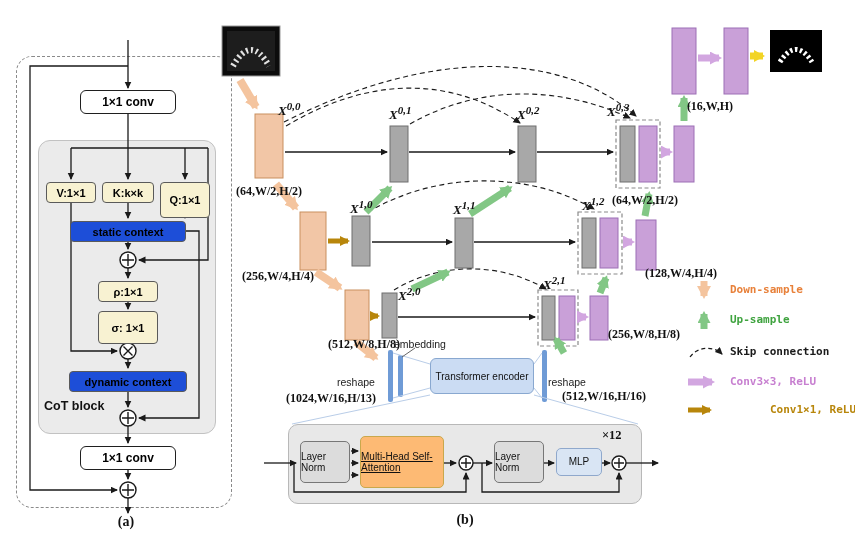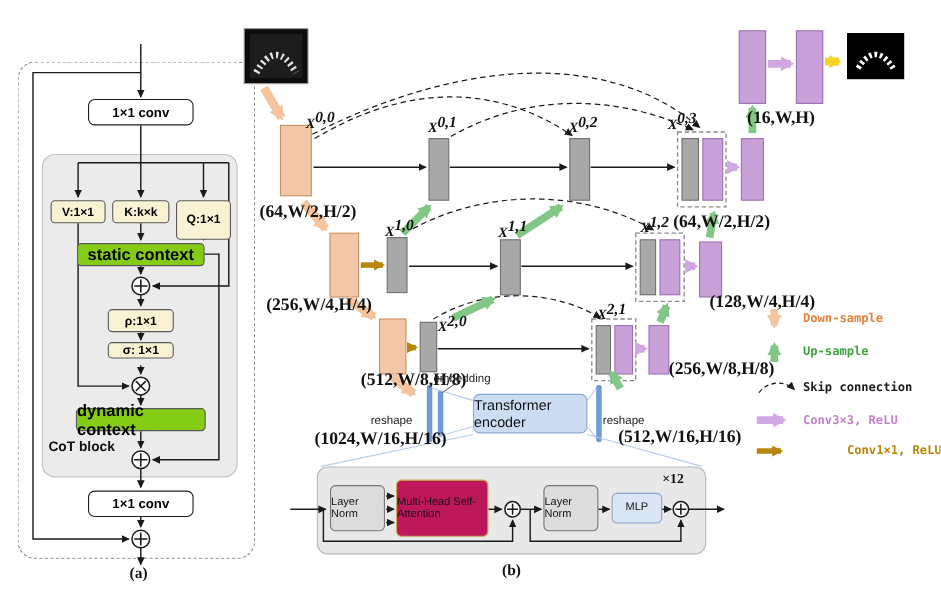--- a/index.html
+++ b/index.html
@@ -4,33 +4,33 @@
 <style>
   * { margin:0; padding:0; box-sizing:border-box; }
   html,body { width:855px; height:538px; }
   body { position:relative; background:#ffffff; font-family:"Liberation Sans",sans-serif; overflow:hidden; }
   .bg { position:absolute; z-index:1; }
   svg.layer { position:absolute; left:0; top:0; z-index:2; pointer-events:none; }
   .t { position:absolute; z-index:3; }
   .nbox { position:absolute; z-index:3; display:flex; align-items:center; justify-content:center; text-align:left; }
   .convbox { background:#ffffff; border:1.5px solid #1f1f1f; border-radius:6px; font-weight:bold; font-size:12px; }
   .cream { background:#F8F2D2; border:1.3px solid #5a5a5a; border-radius:4px; font-weight:bold; font-size:11px; }
-  .grayc { background:#84cc16; border:1.3px solid #5a5a5a; border-radius:4px; font-weight:bold; font-size:15px; }
-  .serifb { font-family:"Liberation Serif",serif; font-weight:bold; font-size:16px; color:#111; white-space:nowrap; }
+  .grayc { background:#1d4ed8; border:1.3px solid #5a5a5a; border-radius:4px; font-weight:bold; font-size:11px; }
+  .serifb { font-family:"Liberation Serif",serif; font-weight:bold; font-size:12px; color:#111; white-space:nowrap; }
   .nodelbl { font-family:"Liberation Serif",serif; font-weight:bold; font-style:italic; font-size:13px; color:#111; white-space:nowrap; }
-  .nodelbl sup { font-size:14px; font-style:italic; }
+  .nodelbl sup { font-size:11px; font-style:italic; }
   .caption { font-family:"Liberation Serif",serif; font-weight:bold; font-size:14px; color:#111; text-align:center; }
   .mono { font-family:"DejaVu Sans Mono",monospace; font-weight:bold; font-size:11px; white-space:nowrap; }
   .lg0{color:#E8813A}.lg1{color:#3FA33F}.lg2{color:#1A1A1A}.lg3{color:#C77FD0}.lg4{color:#B8860B}
   .small { font-size:10.5px; color:#222; white-space:nowrap; }
   .detailbox { border-radius:5px; font-size:10px; line-height:1.15; color:#111; }
   .ln { background:#DCDCDC; border:1.2px solid #777; }
-  .mhsa { background:#be185d; border:1.2px solid #C9A84C; }
+  .mhsa { background:#fdba74; border:1.2px solid #C9A84C;text-decoration:underline; }
   .mlp { background:#D9E5F4; border:1.2px solid #8FA8CC; }
-  .encbox { background:#CBDCF3; border:1.2px solid #89A8D0; border-radius:6px; font-size:13px; color:#111; }
+  .encbox { background:#CBDCF3; border:1.2px solid #89A8D0; border-radius:6px; font-size:10px; color:#111; }
 </style>
 </head>
 <body>
 
 <div class="bg" style="left:16px;top:56px;width:216px;height:452px;border:1.6px dashed #8A8A8A;border-radius:16px;"></div>
 <div class="bg" style="left:38px;top:140px;width:178px;height:294px;background:#EBEBEB;border:1px solid #C2C2C2;border-radius:12px;"></div>
 <div class="bg" style="left:288px;top:424px;width:354px;height:80px;background:#E8E8E8;border:1px solid #B8B8B8;border-radius:10px;"></div>
 
 <svg class="layer" width="855" height="538" viewBox="0 0 855 538">
   <defs>
@@ -222,21 +222,21 @@
   </div>
 <div class="nbox cream" style="left:160px;top:182px;width:50px;height:36px;">
     <span>Q:1×1</span>
   </div>
 <div class="nbox grayc" style="left:70px;top:221px;width:116px;height:21px;">
     <span>static context</span>
   </div>
 <div class="nbox cream" style="left:98px;top:281px;width:60px;height:21px;">
     <span>ρ:1×1</span>
   </div>
-<div class="nbox cream" style="left:98px;top:311px;width:60px;height:15px;">
+<div class="nbox cream" style="left:98px;top:311px;width:60px;height:33px;">
     <span>σ: 1×1</span>
   </div>
 <div class="nbox grayc" style="left:69px;top:371px;width:118px;height:21px;">
     <span>dynamic context</span>
   </div>
 <div class="t" style="left:44px;top:399px;font-weight:bold;font-size:12.5px;color:#111;">CoT block</div>
 <div class="nbox convbox" style="left:80px;top:446px;width:96px;height:24px;">
     <span>1×1 conv</span>
   </div>
 <div class="t caption" style="left:103px;top:514px;width:46px;">(a)</div>
@@ -250,21 +250,21 @@
 <div class="t nodelbl" style="left:582px;top:195px;font-family:Liberation Serif, serif;"><span>X</span><sup>1,2</sup></div>
 <div class="t nodelbl" style="left:398px;top:285px;"><span>X</span><sup>2,0</sup></div>
 <div class="t nodelbl" style="left:543px;top:274px;"><span>X</span><sup>2,1</sup></div>
 
 <div class="t serifb" style="left:236px;top:184px;">(64,W/2,H/2)</div>
 <div class="t serifb" style="left:612px;top:193px;">(64,W/2,H/2)</div>
 <div class="t serifb" style="left:242px;top:269px;">(256,W/4,H/4)</div>
 <div class="t serifb" style="left:645px;top:266px;">(128,W/4,H/4)</div>
 <div class="t serifb" style="left:328px;top:337px;">(512,W/8,H/8)</div>
 <div class="t serifb" style="left:608px;top:327px;">(256,W/8,H/8)</div>
-<div class="t serifb" style="left:286px;top:391px;">(1024,W/16,H/16)</div>
+<div class="t serifb" style="left:286px;top:391px;">(1024,W/16,H/13)</div>
 <div class="t serifb" style="left:562px;top:389px;">(512,W/16,H/16)</div>
 <div class="t serifb" style="left:667px;top:99px;width:86px;text-align:center;">(16,W,H)</div>
 
 <div class="t small" style="left:337px;top:376px;">reshape</div>
 <div class="t small" style="left:548px;top:376px;">reshape</div>
 <div class="t small" style="left:394px;top:338px;">embedding</div>
 <div class="nbox encbox" style="left:430px;top:358px;width:104px;height:36px;">
     <span>Transformer encoder</span>
   </div>
 

